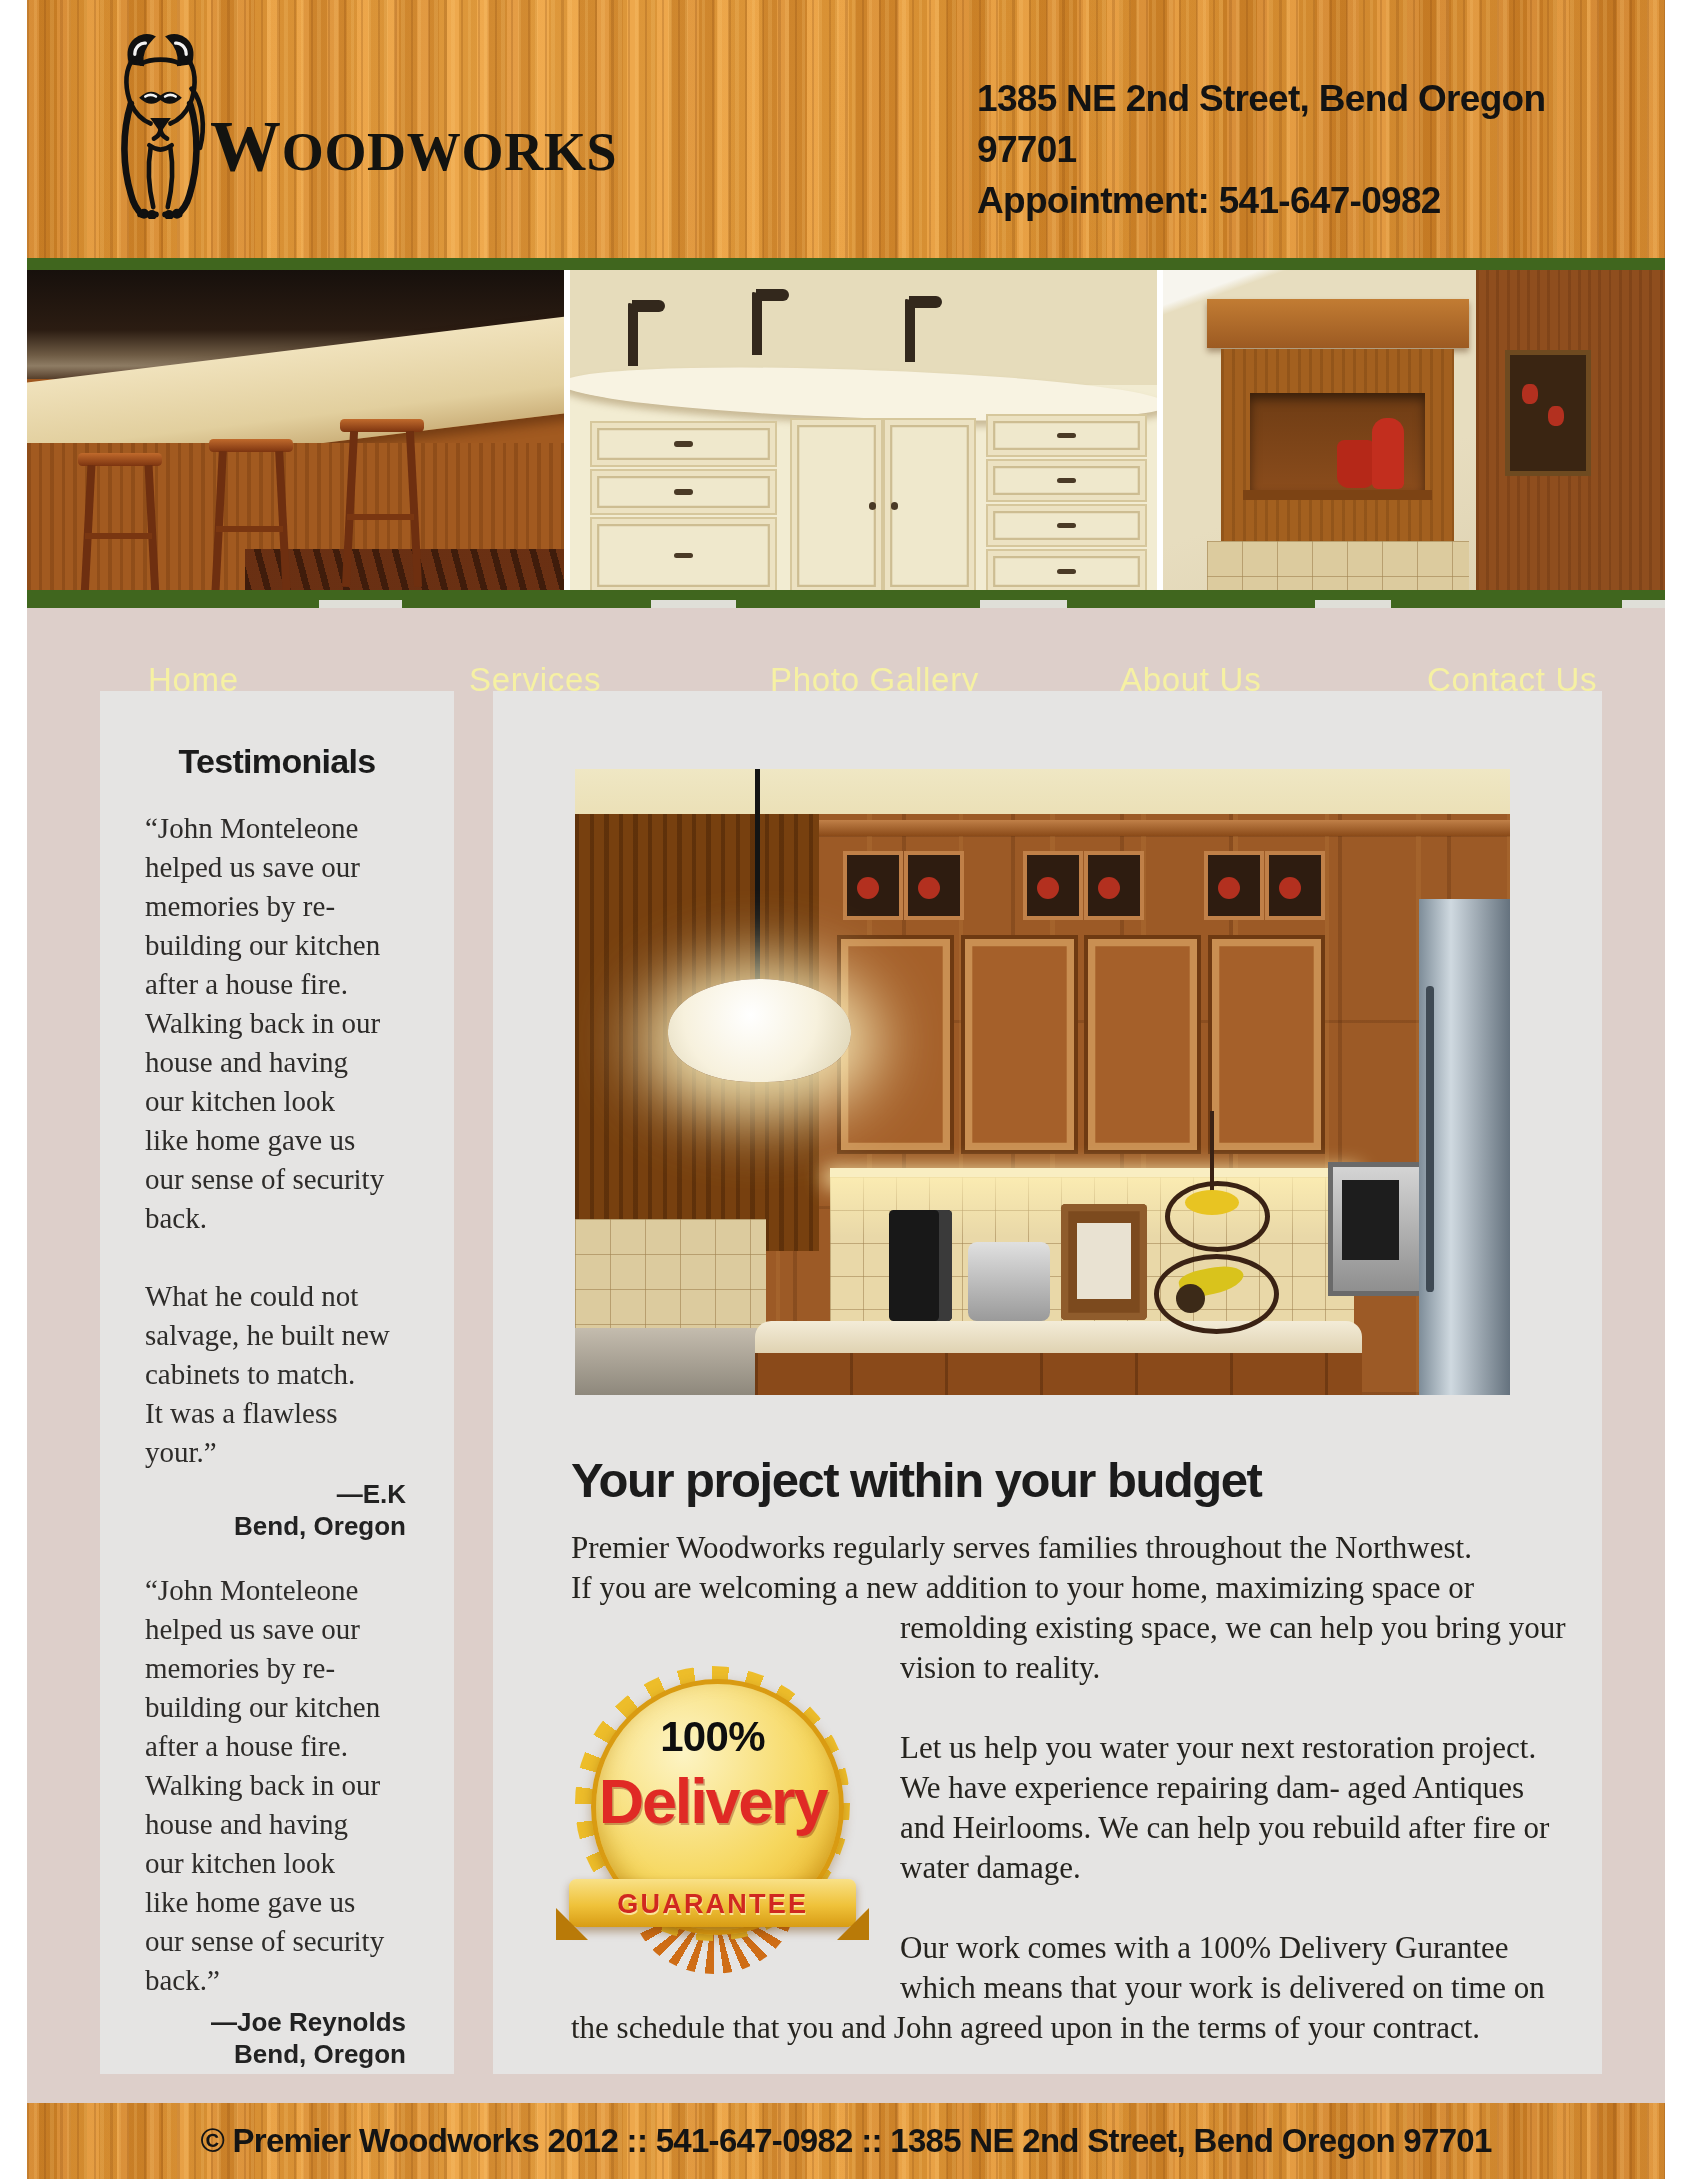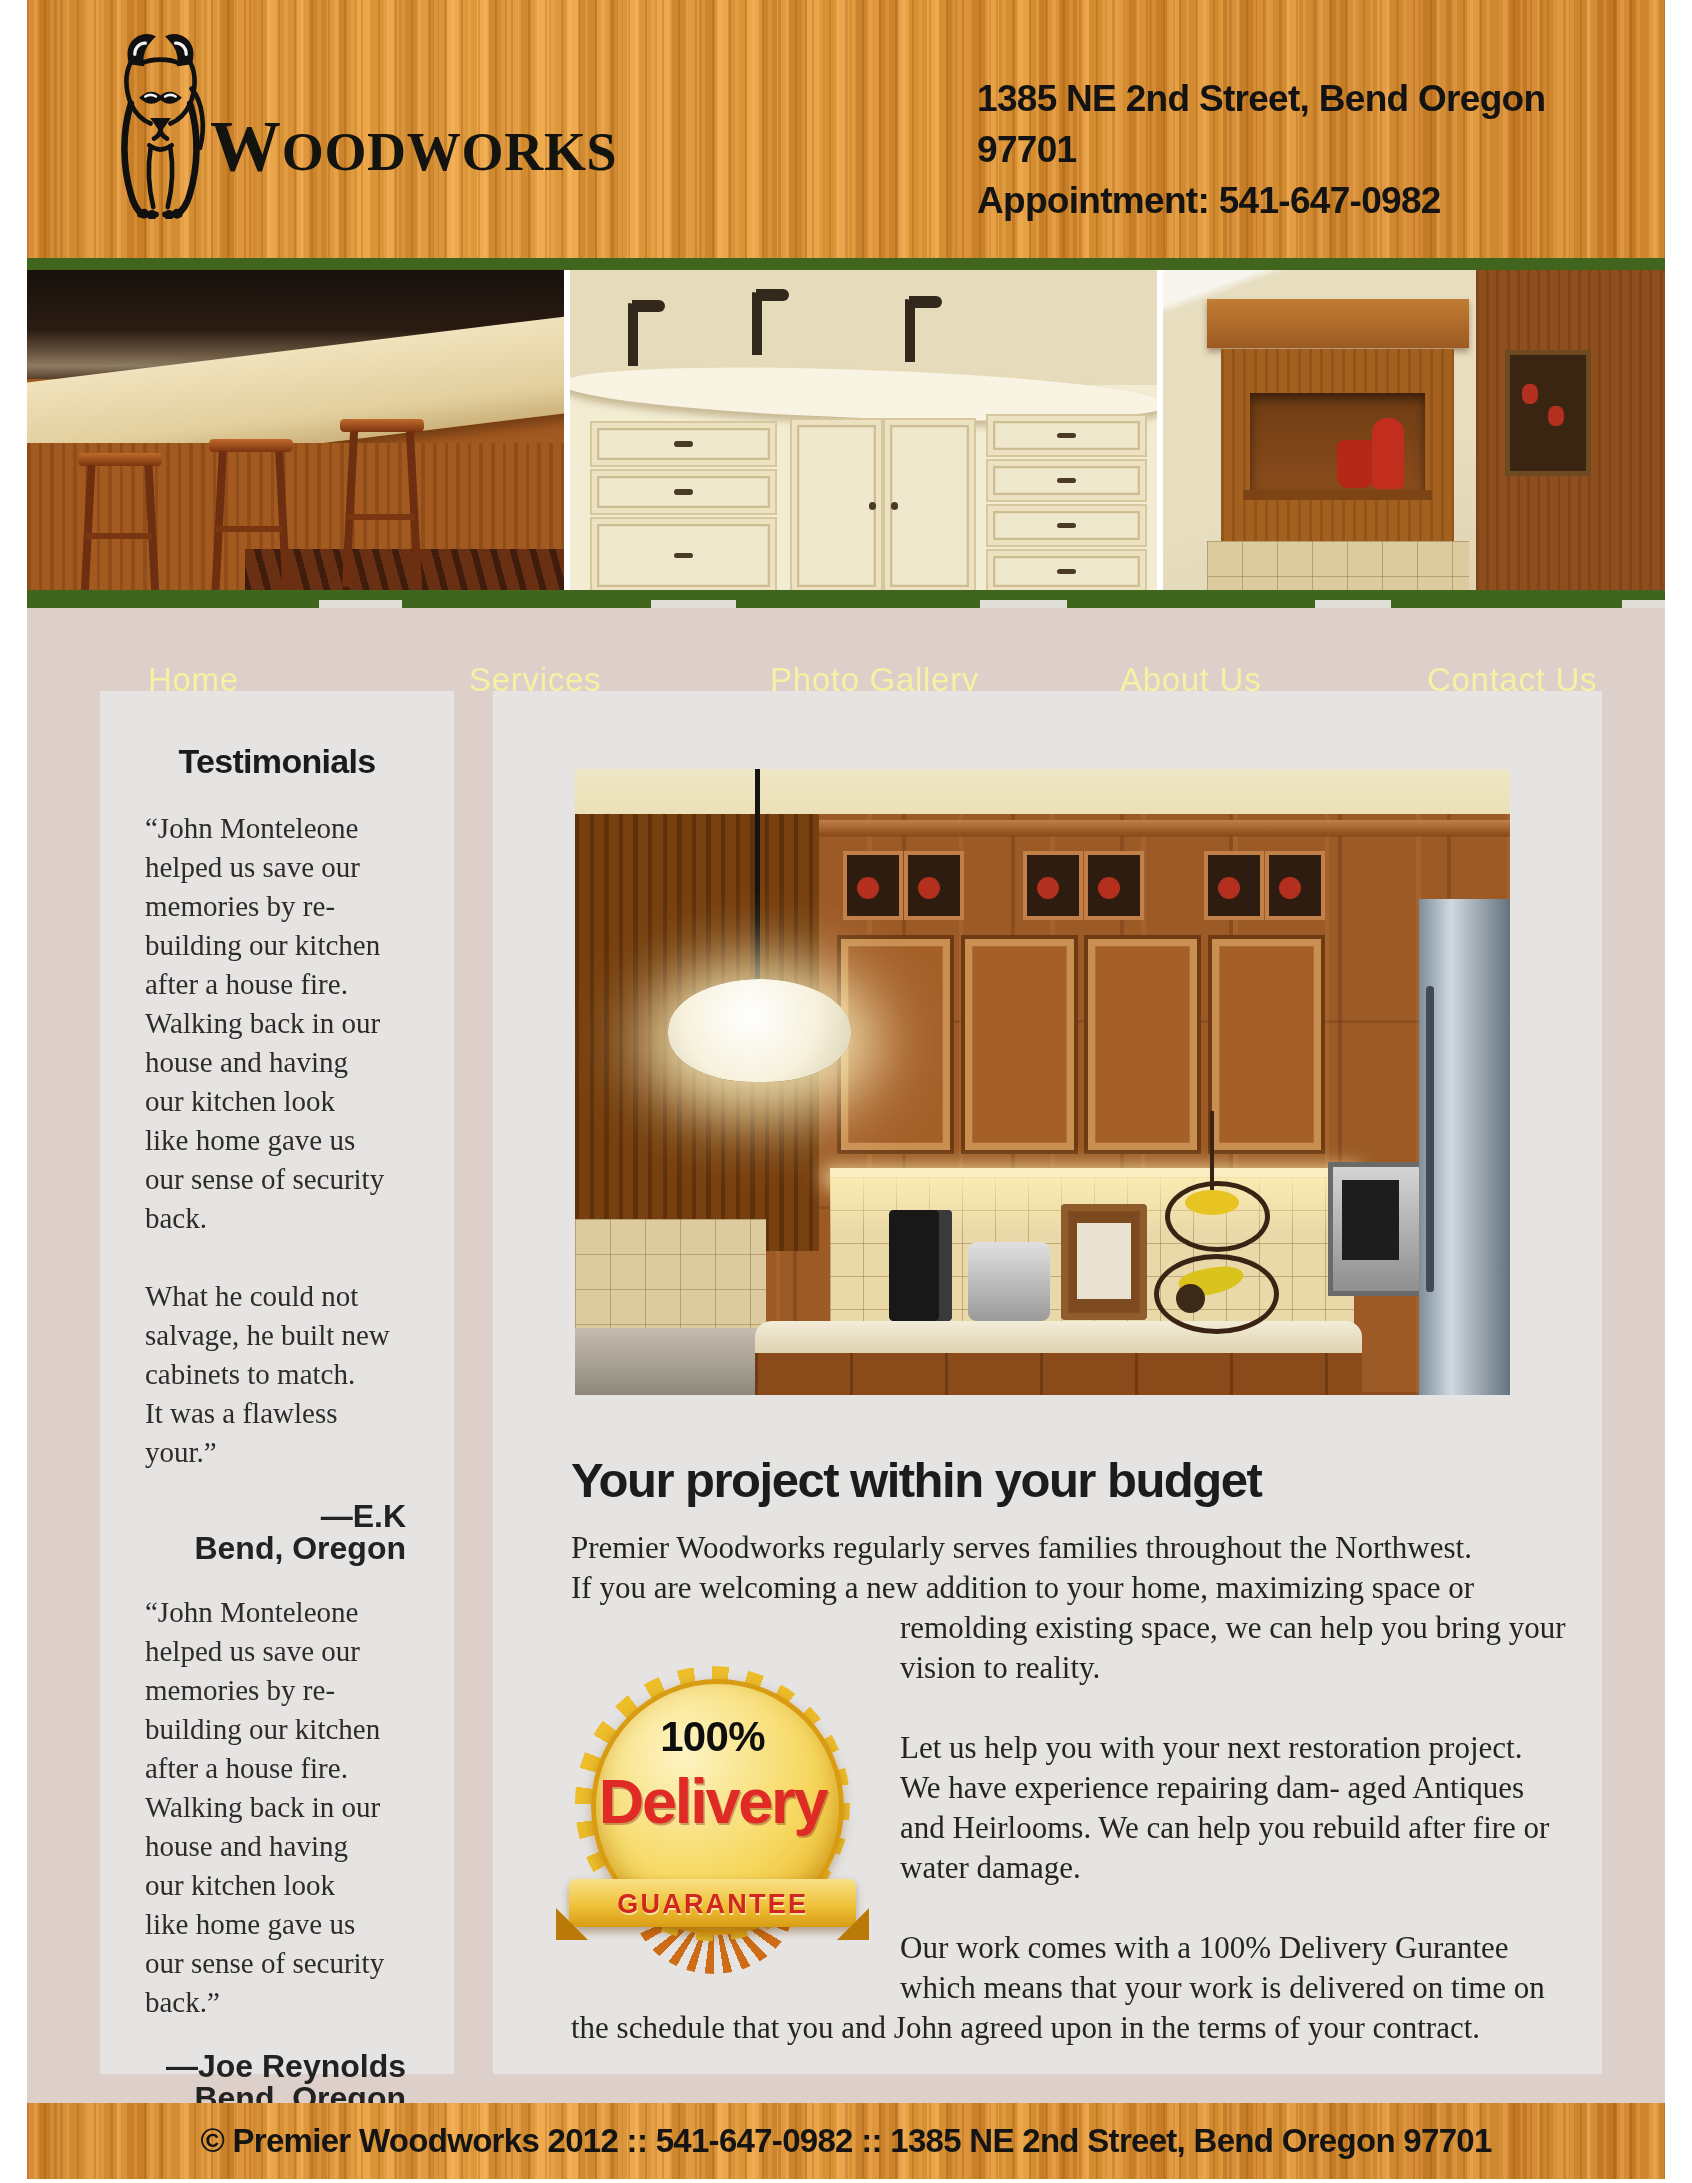--- a/index.html
+++ b/index.html
@@ -97,22 +97,22 @@
   
   .pink{left:27px;top:608px;width:1638px;height:1495px;background:#ddcfca;}
   .panel{background:#e5e4e3;}
   .sidebar{left:100px;top:691px;width:354px;height:1383px;}
   .sb-title{margin-top:51px;text-align:center;font-size:34px;font-weight:bold;color:#1b1b1b;
      letter-spacing:-0.7px;}
   .quote{margin-top:28px;padding-left:45px;font-family:"Liberation Serif",serif;
      font-size:29px;line-height:39px;color:#2e2c2a;}
   .quote .line{white-space:nowrap;}
   .quote .line.gap{height:39px;}
-  .attrib{margin-top:28px;padding-right:48px;text-align:right;font-weight:bold;
-     font-size:32px;line-height:32px;color:#222;}
+  .attrib{margin-top:6px;padding-right:48px;text-align:right;font-weight:bold;
+     font-size:26px;line-height:32px;color:#222;}
   .quote2{margin-top:29px;}
 
   
   .mainbox{left:493px;top:691px;width:1109px;height:1383px;}
   .mheading{position:absolute;left:78px;top:761px;font-size:49px;font-weight:bold;
      color:#1c1c1c;letter-spacing:-1.5px;white-space:nowrap;}
   .mtext{position:absolute;left:78px;top:837px;width:990px;
      font-family:"Liberation Serif",serif;font-size:31px;line-height:40px;color:#26241f;}
   .mtext .line{white-space:nowrap;}
   .mtext .line.gap{height:40px;}
@@ -466,21 +466,21 @@
 
     <div class="mtext">
       <div>
           <div class="line">Premier Woodworks regularly serves families throughout the Northwest.</div>
           <div class="line">If you are welcoming a new addition to your home, maximizing space or</div>
         </div>
       <div class="indent">
           <div class="line">remolding existing space, we can help you bring your</div>
           <div class="line">vision to reality.</div>
           <div class="line gap"></div>
-          <div class="line">Let us help you with your next restoration project.</div>
+          <div class="line">Let us help you water your next restoration project.</div>
           <div class="line">We have experience repairing dam- aged Antiques</div>
           <div class="line">and Heirlooms. We can help you rebuild after fire or</div>
           <div class="line">water damage.</div>
           <div class="line gap"></div>
           <div class="line">Our work comes with a 100% Delivery Gurantee</div>
           <div class="line">which means that your work is delivered on time on</div>
         </div>
       <div>
           <div class="line">the schedule that you and John agreed upon in the terms of your contract.</div>
         </div>

